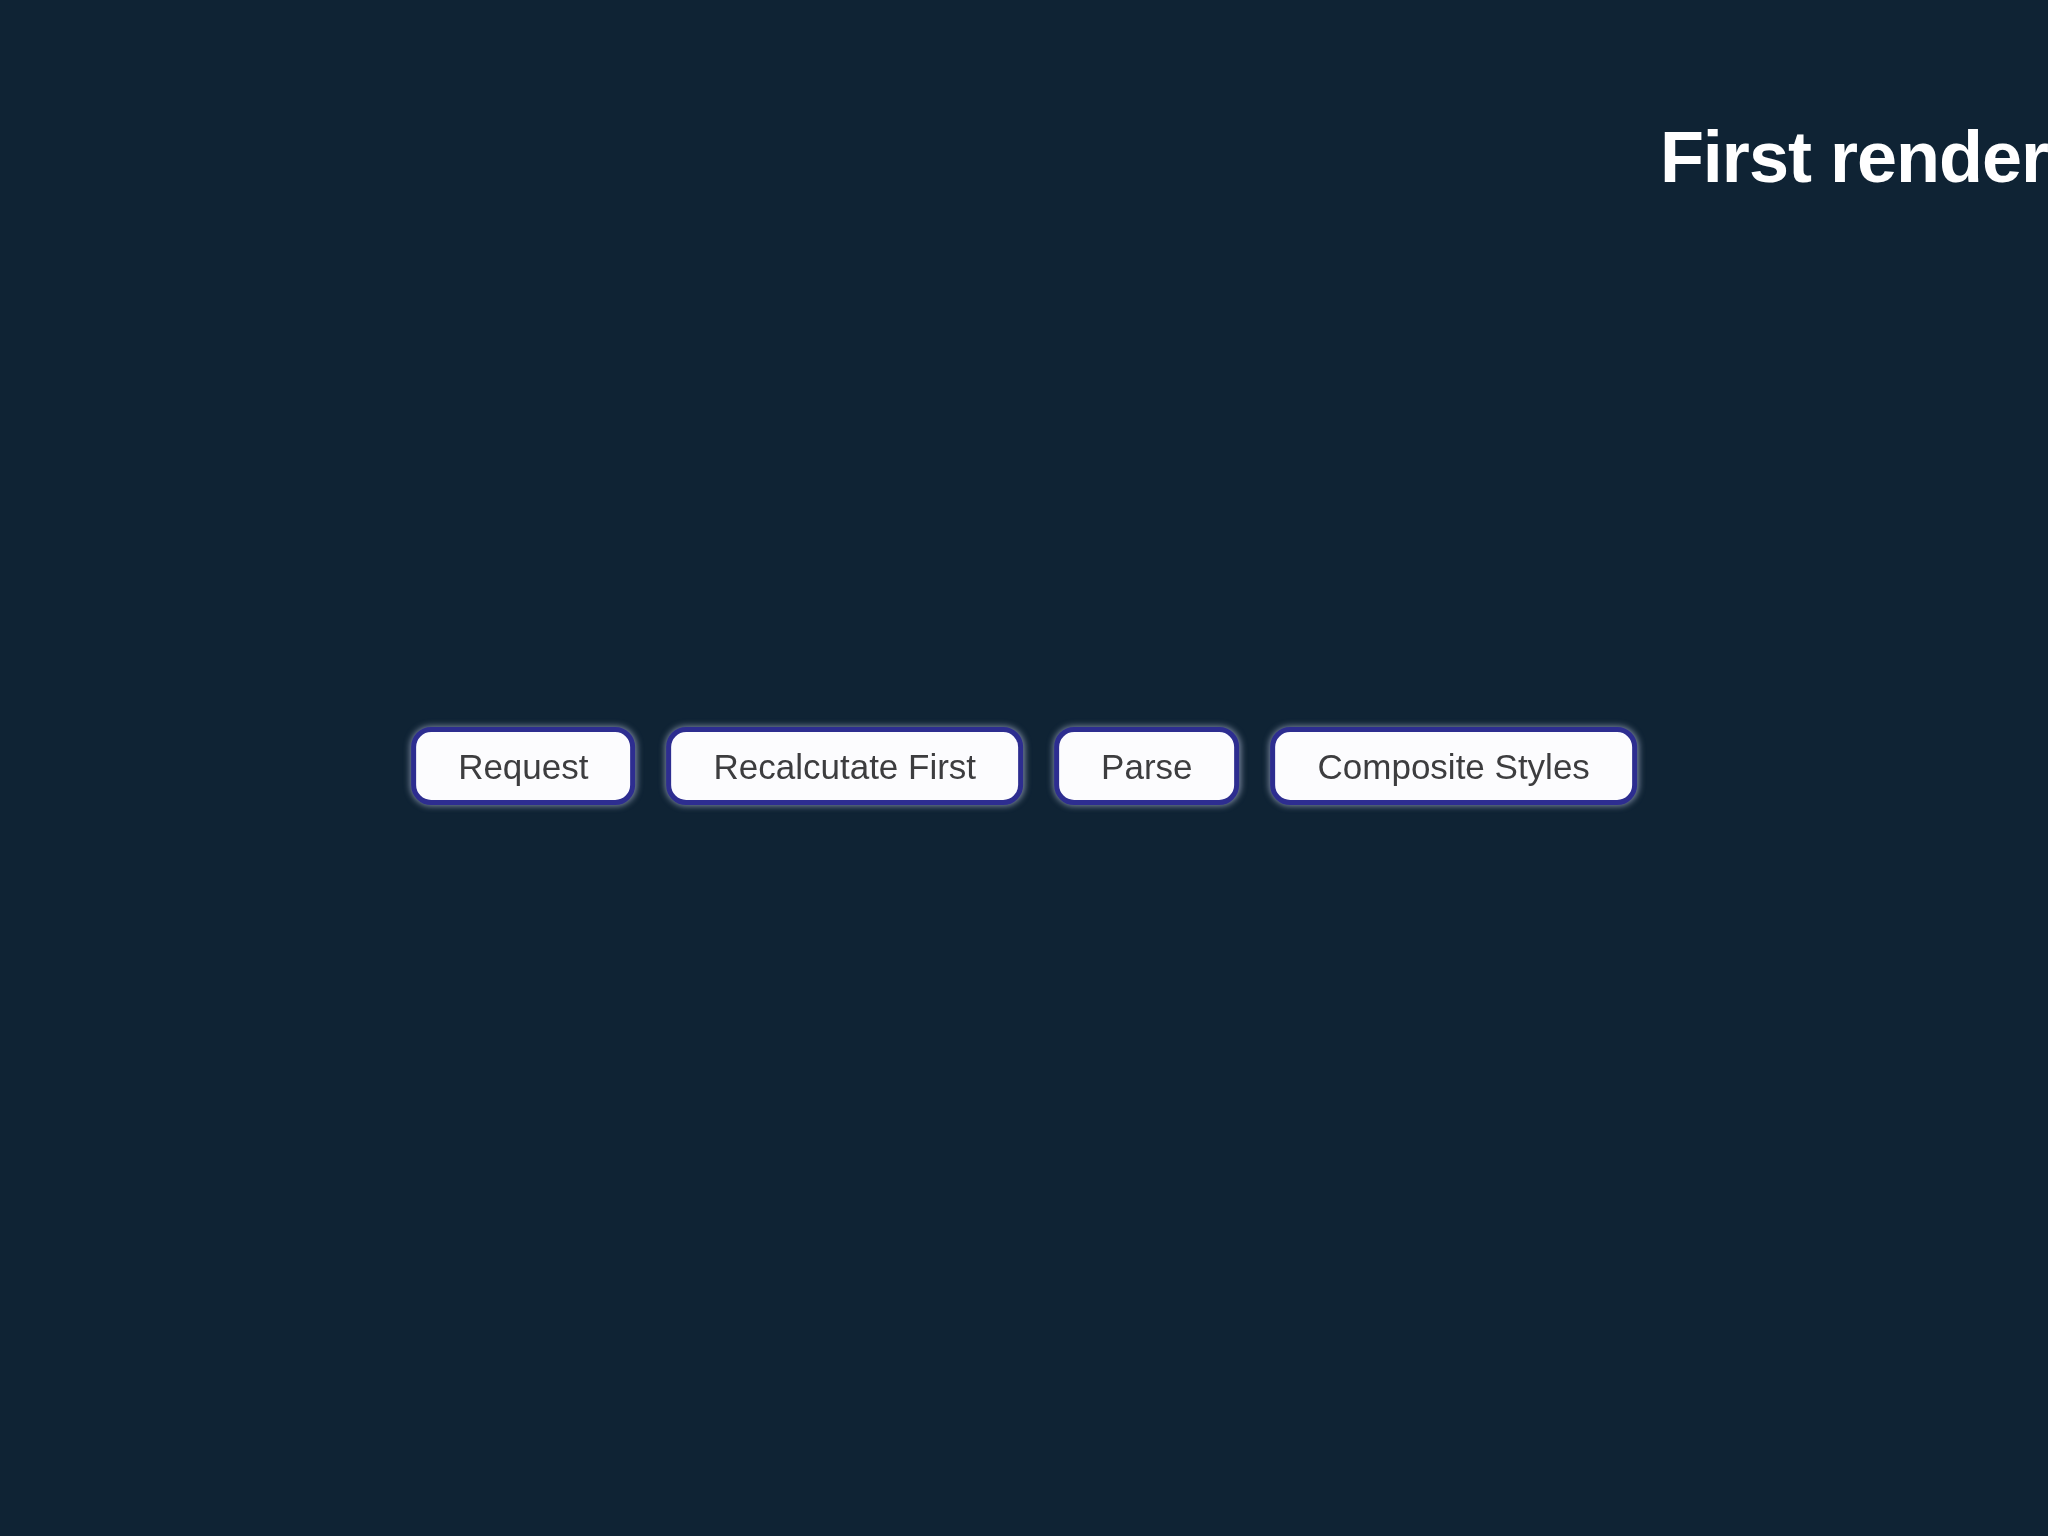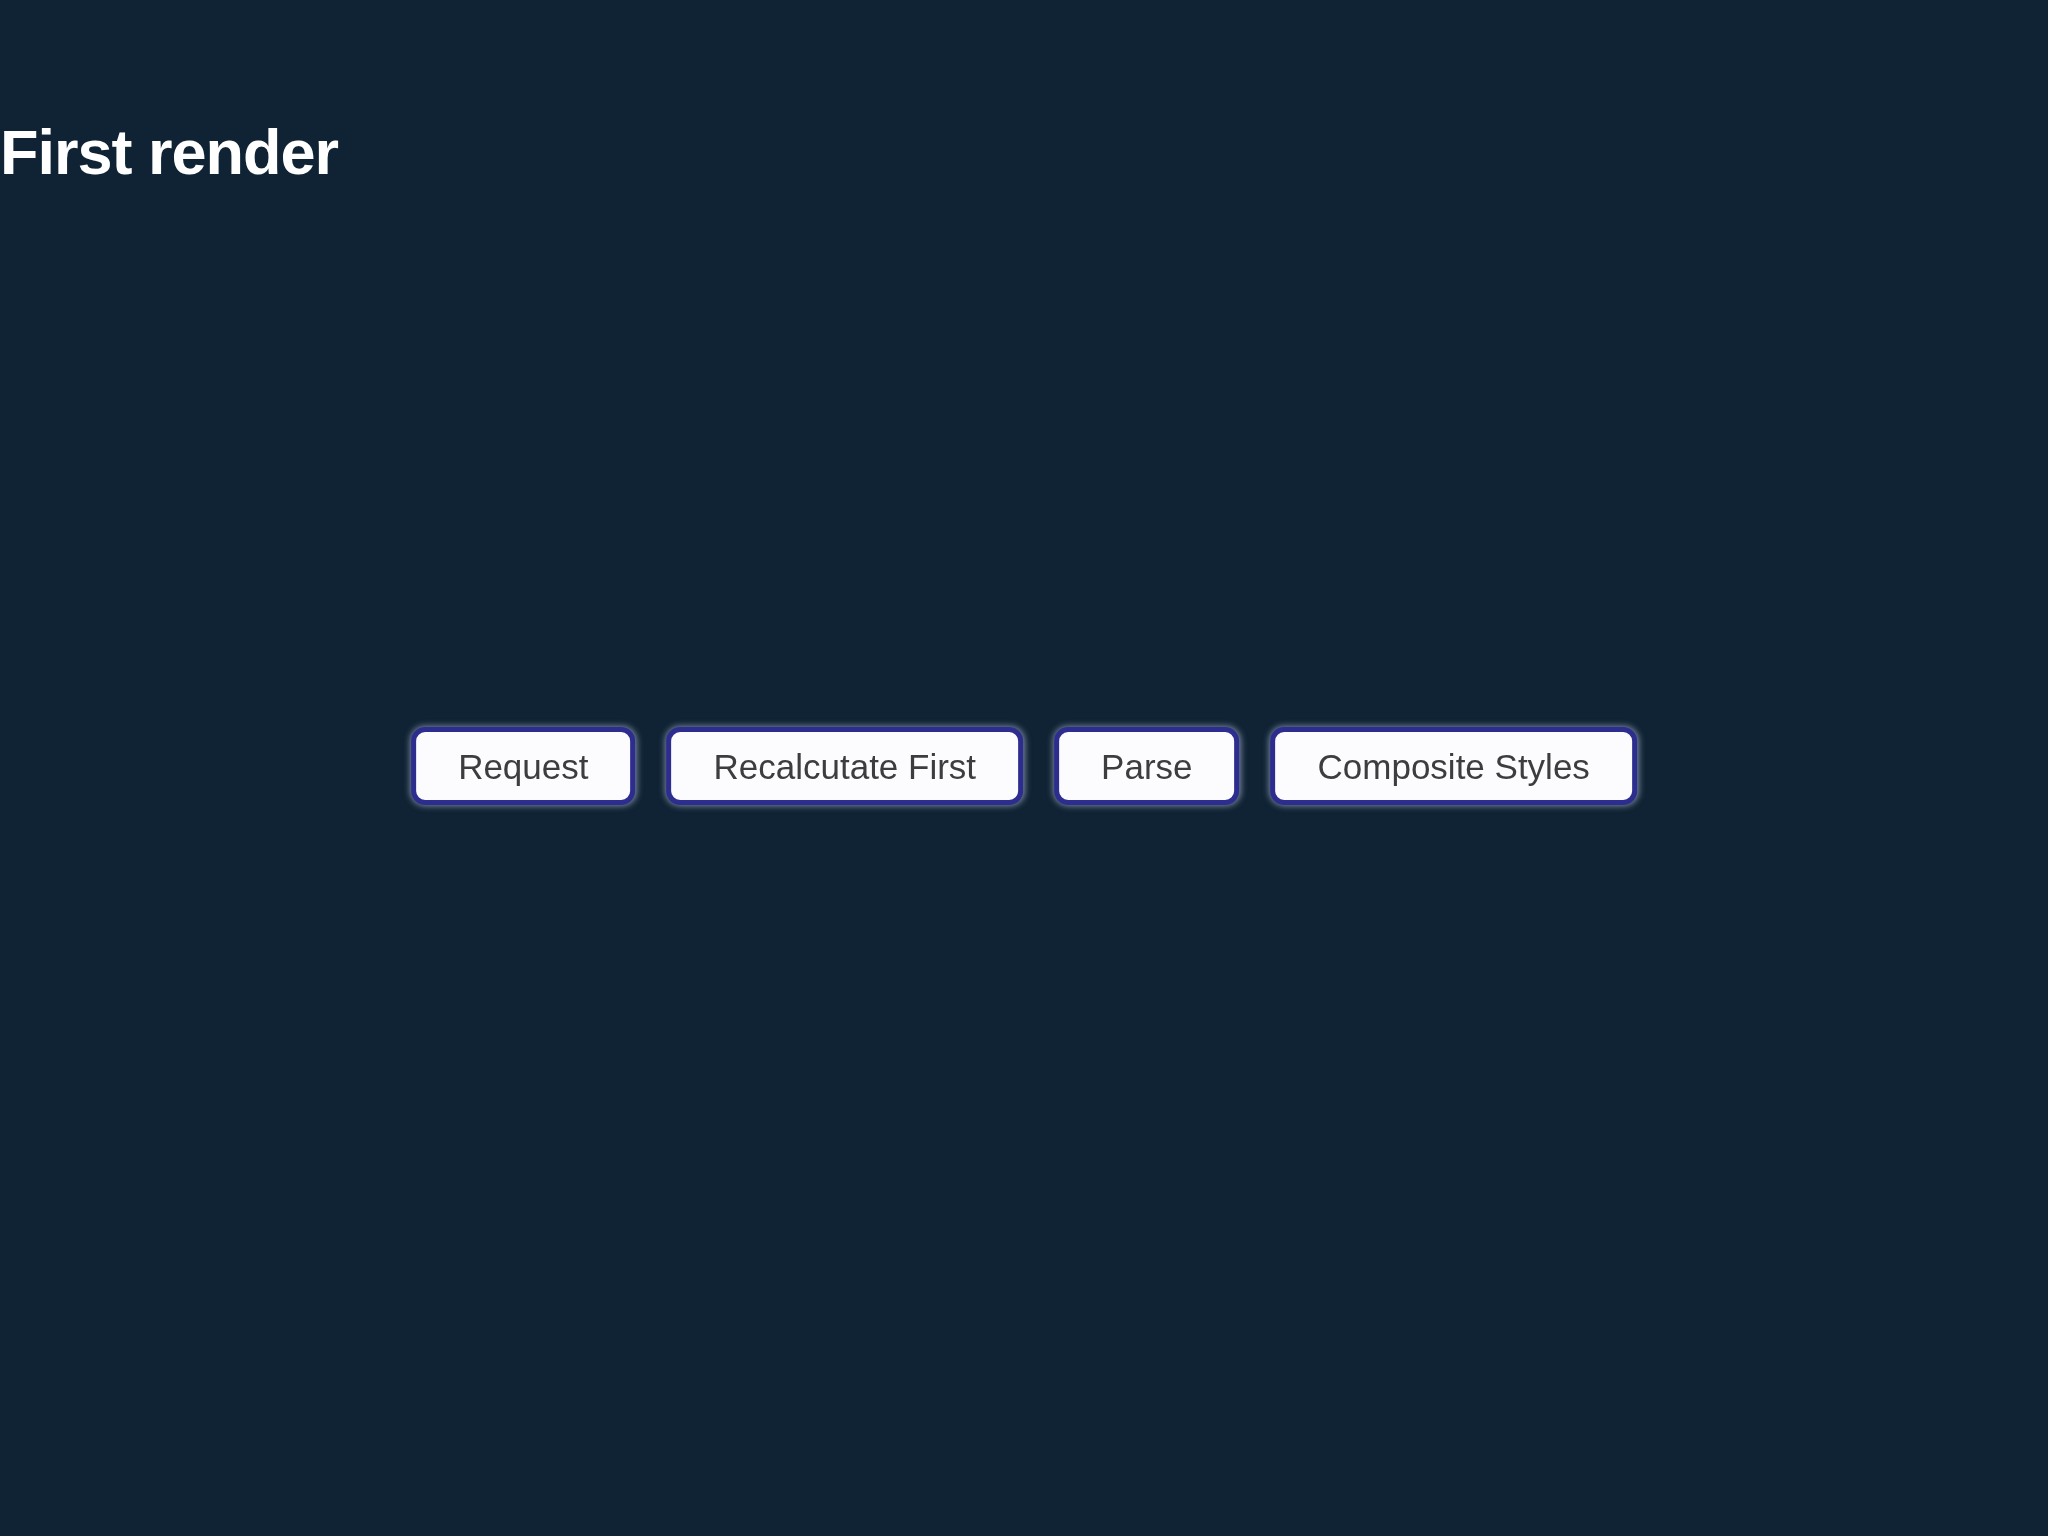--- a/index.html
+++ b/index.html
@@ -17,22 +17,22 @@
   .slide {
     position: absolute;
     inset: 0;
   }
   .title {
     position: absolute;
     top: 118px;
     left: 0;
     width: 100%;
     margin: 0;
-    text-align: left;
-    font-size: 63px;
+    text-align: right;
+    font-size: 72px;
     line-height: 1.1;
     font-weight: 700;
     letter-spacing: -1px;
     color: var(--title-text, #ffffff);
   }
   .steps-row {
     position: absolute;
     top: 727px;
     left: 50%;
     transform: translateX(-50%);
@@ -44,21 +44,21 @@
   }
   .step {
     box-sizing: border-box;
     height: 78px;
     padding: 0 42px;
     display: flex;
     align-items: center;
     justify-content: center;
     background: var(--button-bg, #fcfcfe);
     border: 5px solid var(--button-border, #2d2d90);
-    border-radius: 14px;
+    border-radius: 20px;
     box-shadow: 0 0 6px 1px rgba(214, 220, 250, 0.55);
     color: var(--button-text, #3d3d3f);
     font-family: "Liberation Sans", "DejaVu Sans", sans-serif;
     font-size: 35px;
     font-weight: 500;
     line-height: 1;
     white-space: nowrap;
     cursor: pointer;
   }
 </style>

